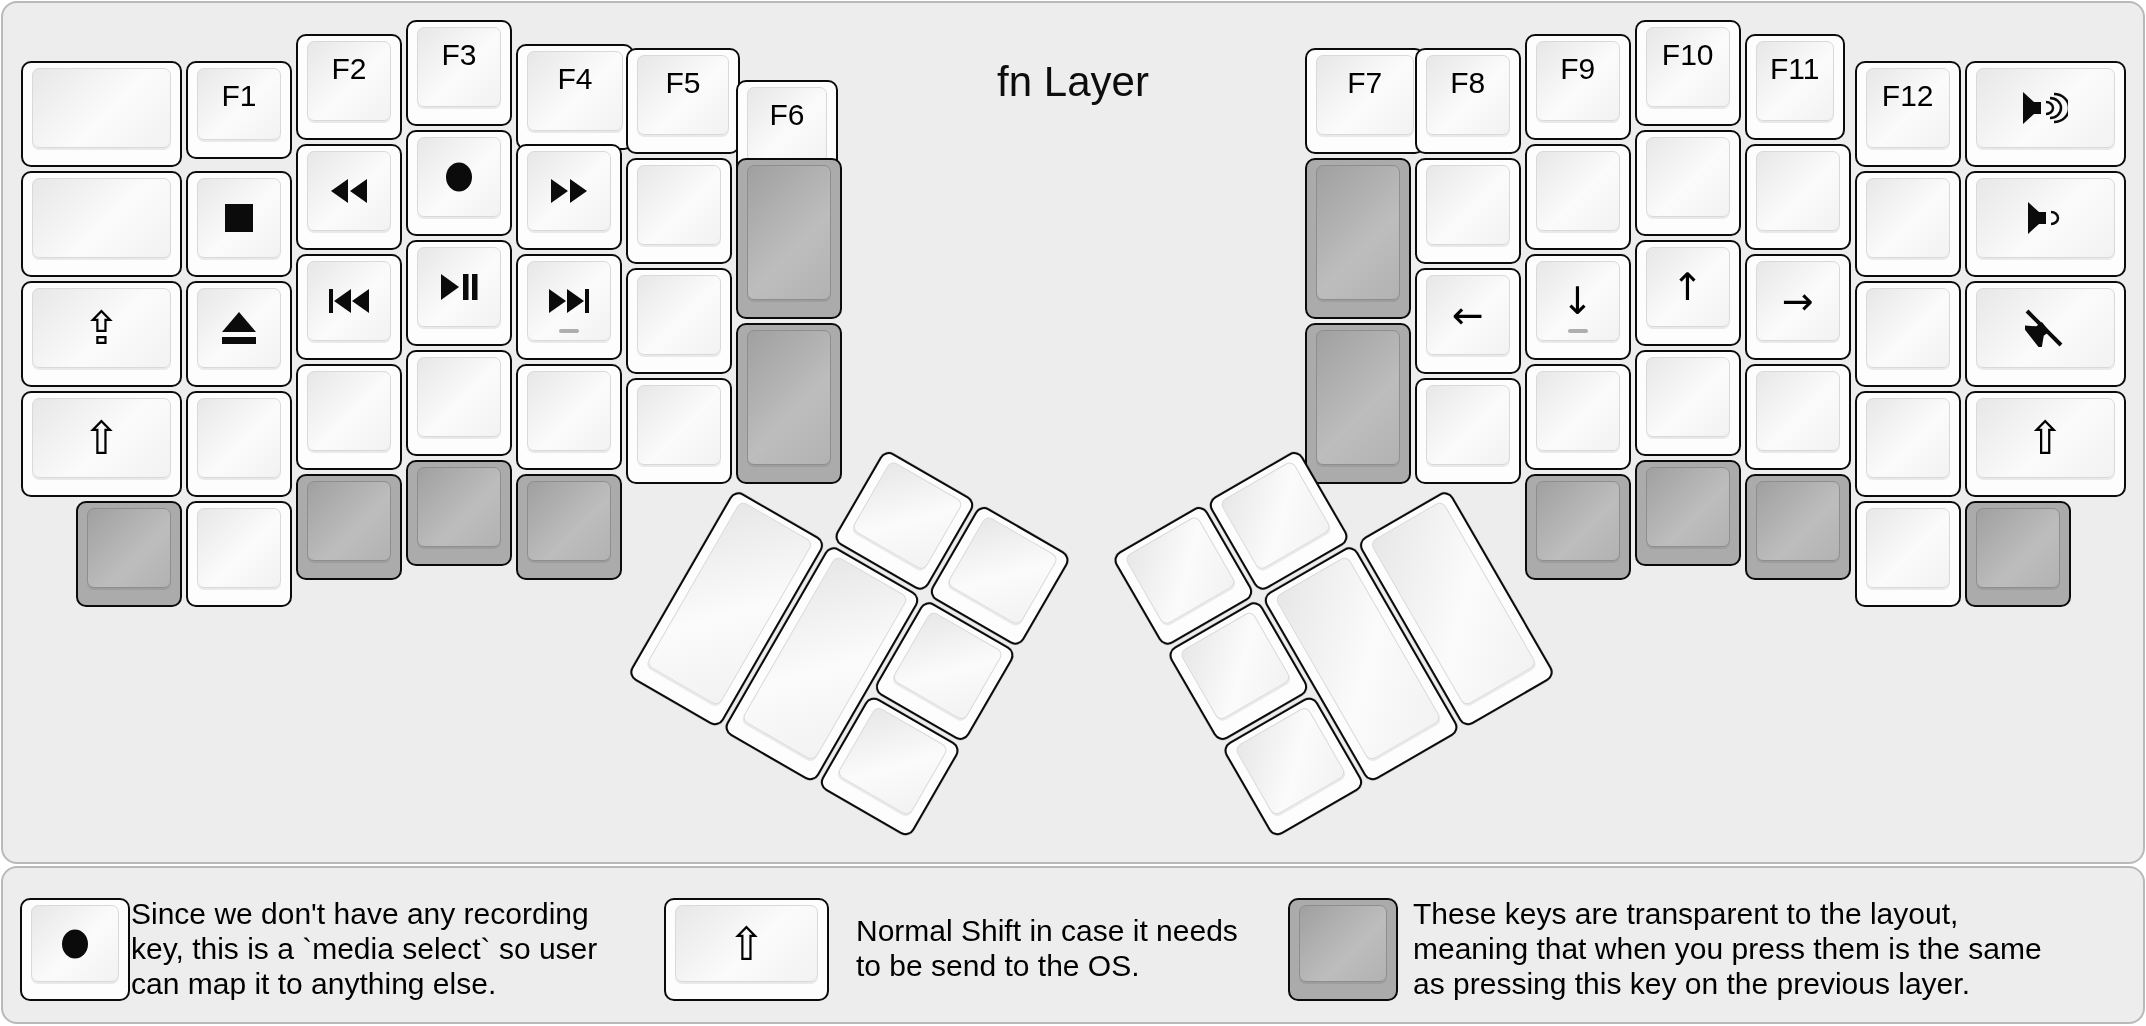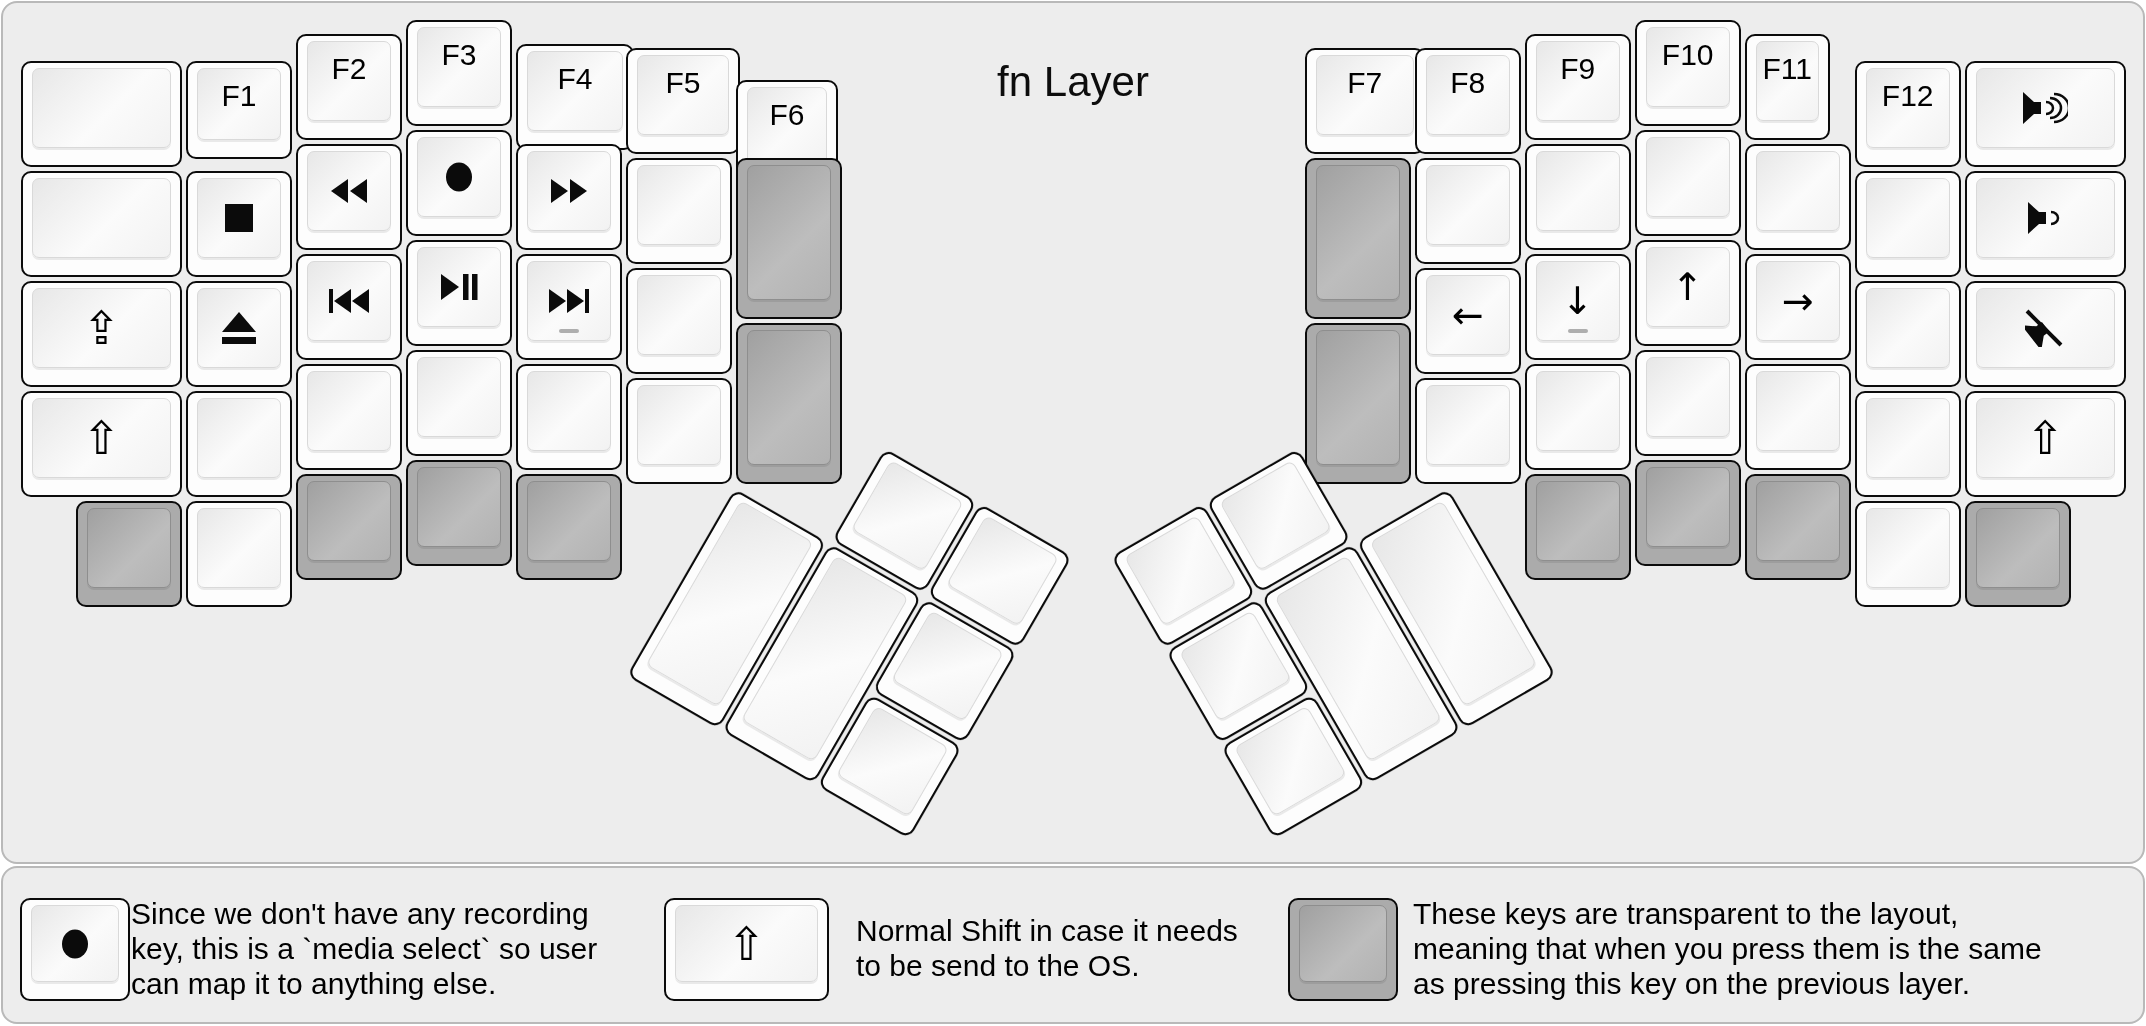--- a/index.html
+++ b/index.html
@@ -288,21 +288,21 @@
       <div class="cap"></div>
     </div>
     <div class="key" style="left: 1634.7px; top: 240px; width: 106px; height: 106px;">
       <div class="cap">
         <span class="kglyph arrow">↑</span>
       </div>
     </div>
     <div class="key" style="left: 1634.7px; top: 350px; width: 106px; height: 106px;">
       <div class="cap"></div>
     </div>
-    <div class="key" style="left: 1744.7px; top: 33.75px; width: 85px; height: 106px;">
+    <div class="key" style="left: 1744.7px; top: 33.75px; width: 100px; height: 106px;">
       <div class="cap">
         <span class="klabel">F11</span>
       </div>
     </div>
     <div class="key" style="left: 1744.7px; top: 143.75px; width: 106px; height: 106px;">
       <div class="cap"></div>
     </div>
     <div class="key" style="left: 1744.7px; top: 253.75px; width: 106px; height: 106px;">
       <div class="cap">
         <span class="kglyph arrow">→</span>

